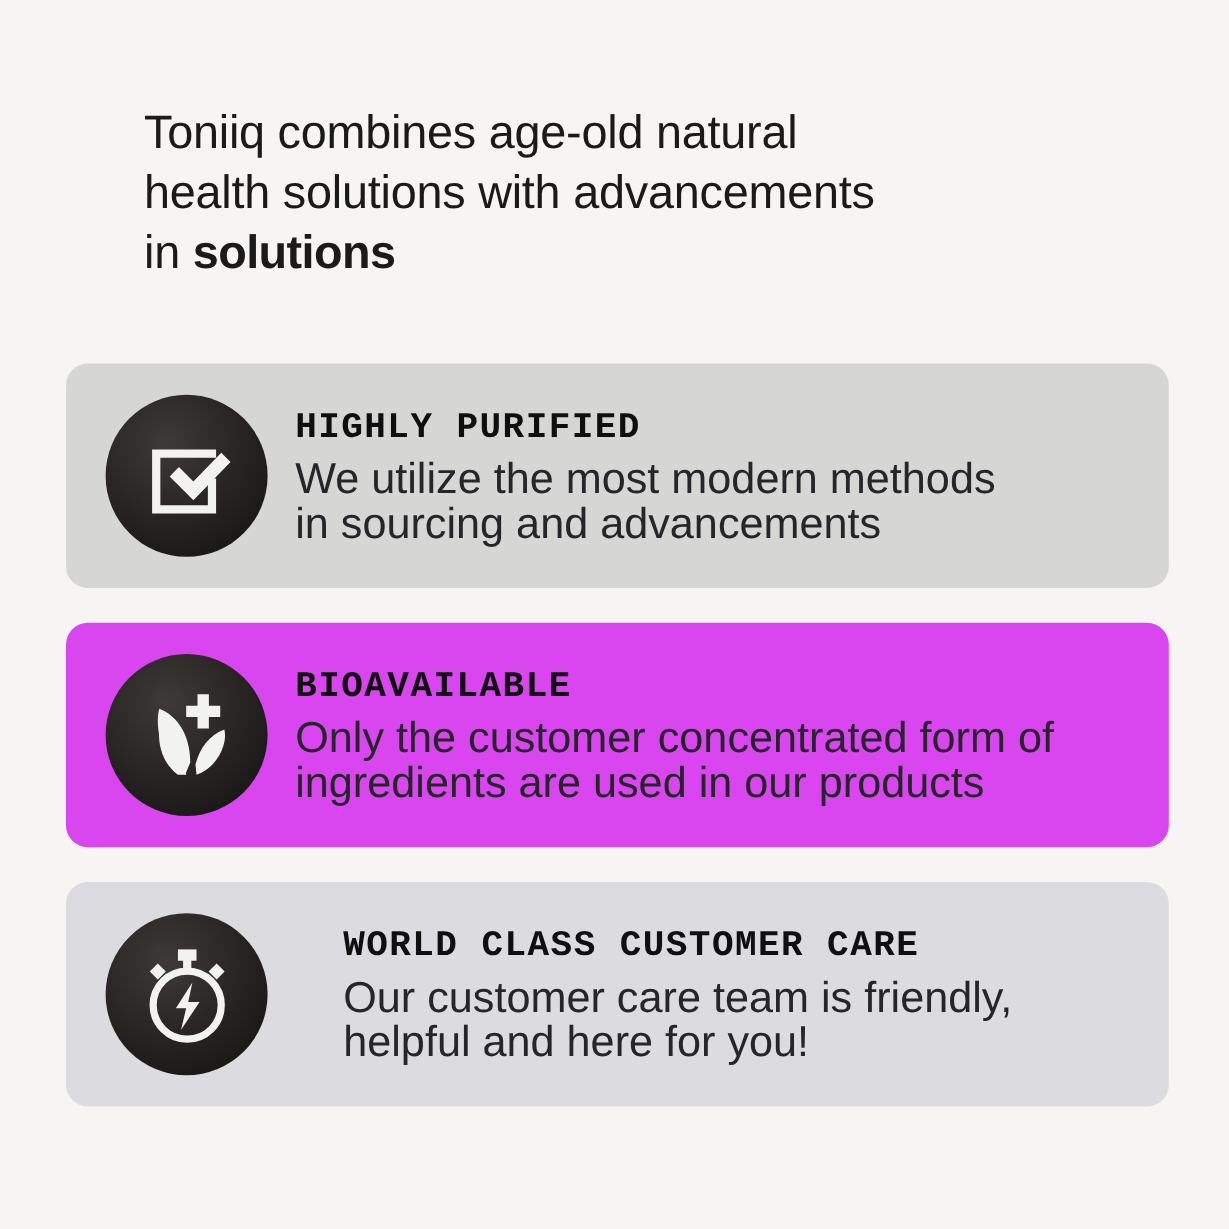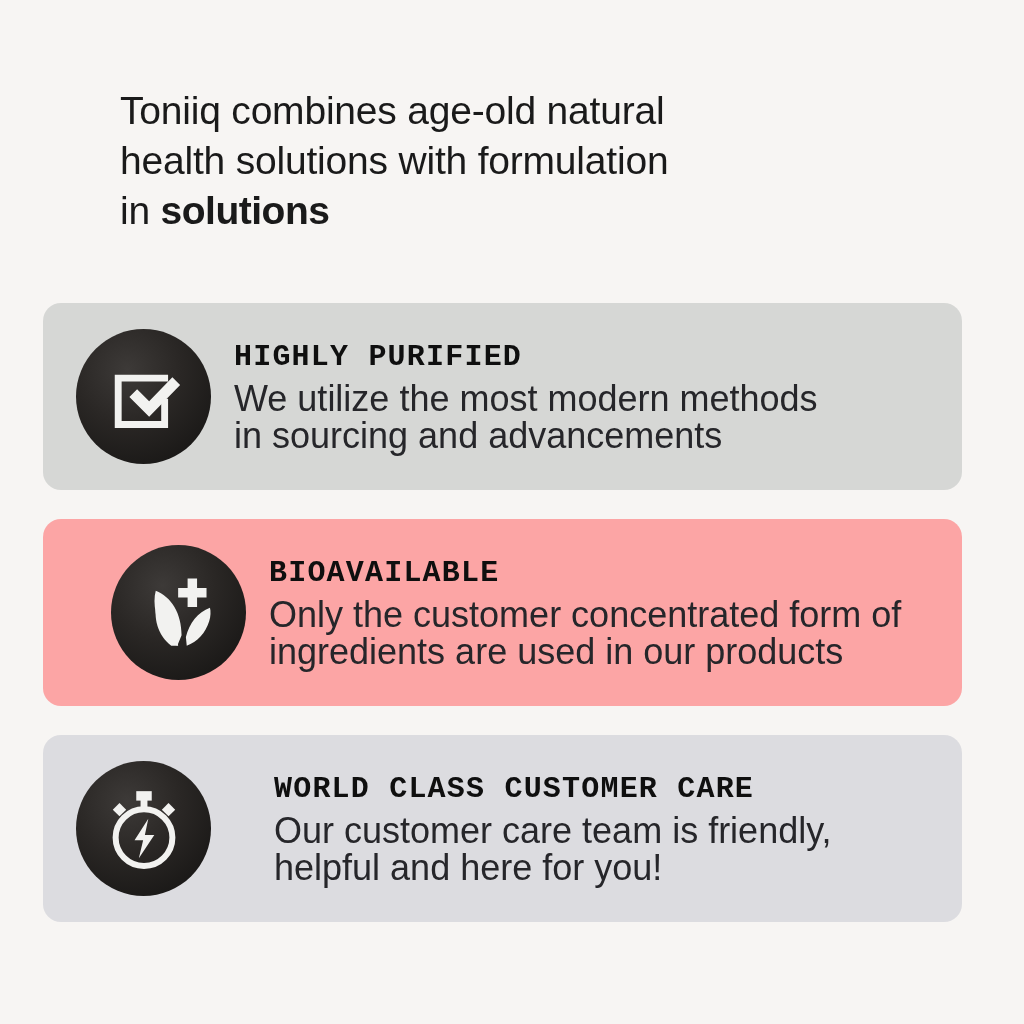--- a/index.html
+++ b/index.html
@@ -34,21 +34,21 @@
     white-space: nowrap;
   }
   .headline .hl-strong {
     font-weight: 700;
     letter-spacing: -0.5px;
   }
 
   
   .cards {
     position: absolute;
-    left: 43px;
+    left: 55px;
     top: 303px;
     width: 919px;
   }
   .card {
     position: relative;
     border-radius: 18px;
     height: 187px;
     margin-bottom: 29px;
     box-sizing: border-box;
     display: flex;
@@ -97,21 +97,21 @@
     color: #26262a;
     margin: 0;
   }
   .card-desc .desc-line { display: block; white-space: nowrap; }
 </style>
 </head>
 <body style="background: rgb(247, 245, 243);">
 
 <div class="headline">
   <span class="hl-line">Toniiq combines age-old natural</span>
-  <span class="hl-line">health solutions with formulation</span>
+  <span class="hl-line">health solutions with advancements</span>
   <span class="hl-line"><span>in </span><span class="hl-strong">solutions</span></span>
 </div>
 
 <div class="cards">
 
   <div class="card" id="card-0" style="background: rgb(214, 215, 213);">
     <div class="card-icon">
       <svg viewBox="0 0 100 100" aria-hidden="true">
         <path fill="#f2f2f0" d="M16 24 h62 v8 h-54 v46 h46 v-26 h8 v34 h-62 z"></path>
         <path fill="#f2f2f0" d="M33 50 l9 -9 l14 14 l27 -28 l9 9 l-36 37 z"></path>
@@ -119,21 +119,21 @@
     </div>
     <div class="card-body">
       <p class="card-title">HIGHLY PURIFIED</p>
       <p class="card-desc">
         <span class="desc-line">We utilize the most modern methods</span>
         <span class="desc-line">in sourcing and advancements</span>
       </p>
     </div>
   </div>
 
-  <div class="card" id="card-1" style="background: #fca5a5; padding-left: 35px;">
+  <div class="card" id="card-1" style="background: #d946ef;">
     <div class="card-icon">
       <svg viewBox="0 0 100 100" aria-hidden="true">
         <path fill="#f2f2f0" d="M60 10 h11 v11 h11 v11 h-11 v11 h-11 v-11 h-11 v-11 h11 z"></path>
         <path fill="#f2f2f0" d="M49 88 c-2 -24 -12 -40 -25 -52 c-4 20 1 40 17 52 z"></path>
         <path fill="#f2f2f0" d="M23 24 c18 7 30 26 30 52 l-5 12 c-12 -6 -22 -22 -25 -38 c-2 -10 -2 -19 0 -26 z"></path>
         <path fill="#f2f2f0" d="M86 44 c-14 5 -24 18 -28 34 l1 10 c12 -4 22 -15 26 -28 c2 -6 2 -12 1 -16 z"></path>
       </svg>
     </div>
     <div class="card-body">
       <p class="card-title">BIOAVAILABLE</p>

